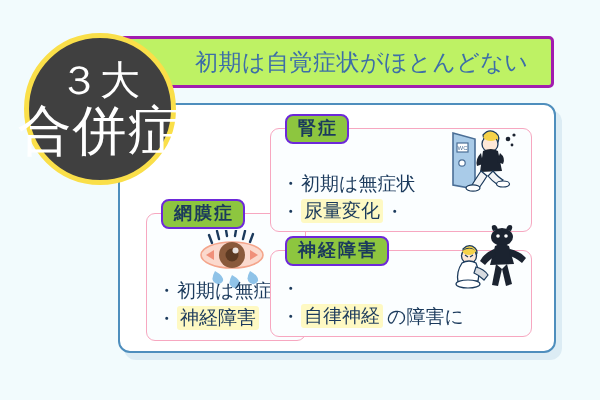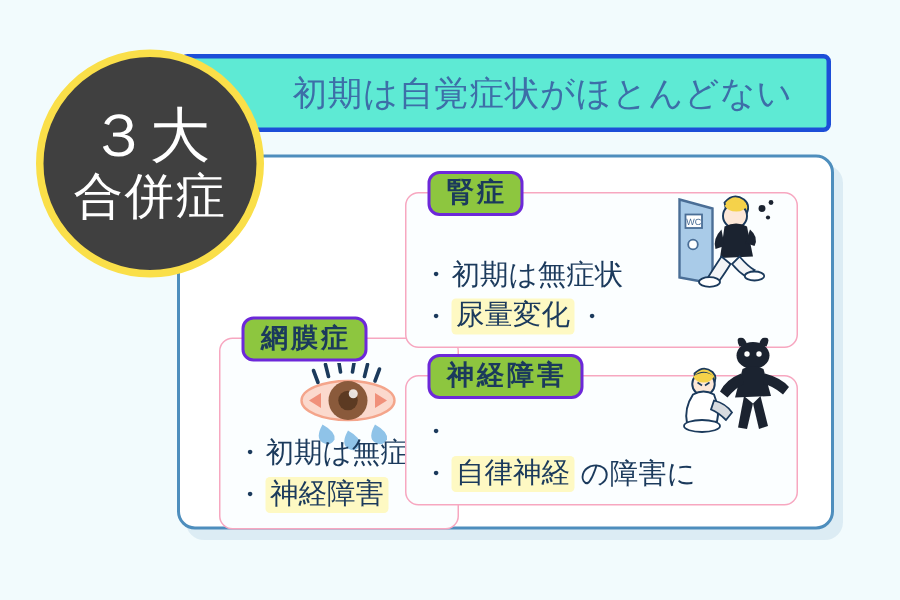--- a/index.html
+++ b/index.html
@@ -24,22 +24,22 @@
     height: 400px;
   }
 
   
   .banner {
     position: absolute;
     left: 120px;
     top: 36px;
     width: 434px;
     height: 52px;
-    background: #5eead4;
-    border: 3px solid #1d4ed8;
+    background: #bef264;
+    border: 3px solid #a21caf;
     border-radius: 5px;
     display: flex;
     align-items: center;
   }
   .banner-text {
     margin-left: 72px;
     font-size: 23px;
     letter-spacing: 0.5px;
     color: #3d6ea8;
     font-weight: 500;
@@ -64,21 +64,21 @@
     line-height: 1.02;
   }
   .badge-line {
     color: #ffffff;
     font-size: 40px;
     letter-spacing: 1px;
     white-space: nowrap;
     font-weight: 400;
   }
   .badge-line.l1 { font-size: 40px; }
-  .badge-line.l2 { font-size: 33px; margin-top: 2px; }
+  .badge-line.l2 { font-size: 54px; margin-top: 2px; }
 
   
   .card {
     position: absolute;
     left: 118px;
     top: 103px;
     width: 438px;
     height: 250px;
     background: #ffffff;
     border: 2px solid #4e8ebd;
@@ -86,21 +86,21 @@
     box-shadow: 6px 7px 0 rgba(78,142,189,0.13);
   }
 
   
   .panel {
     position: absolute;
     background: #fbfeff;
     border: 1.5px solid #f7a7c0;
     border-radius: 9px;
   }
-  .panel.retinopathy { left: 26px;  top: 120px; width: 160px; height: 128px; }
+  .panel.retinopathy { left: 26px;  top: 108px; width: 160px; height: 128px; }
   .panel.nephropathy { left: 150px; top: 23px;  width: 262px; height: 104px; }
   .panel.neuropathy  { left: 150px; top: 145px; width: 262px; height: 87px; text-decoration: underline;  }
 
   
   .chip {
     position: absolute;
     top: -15px;
     background: #8dc63f;
     border: 2px solid #6d28d9;
     border-radius: 8px;

